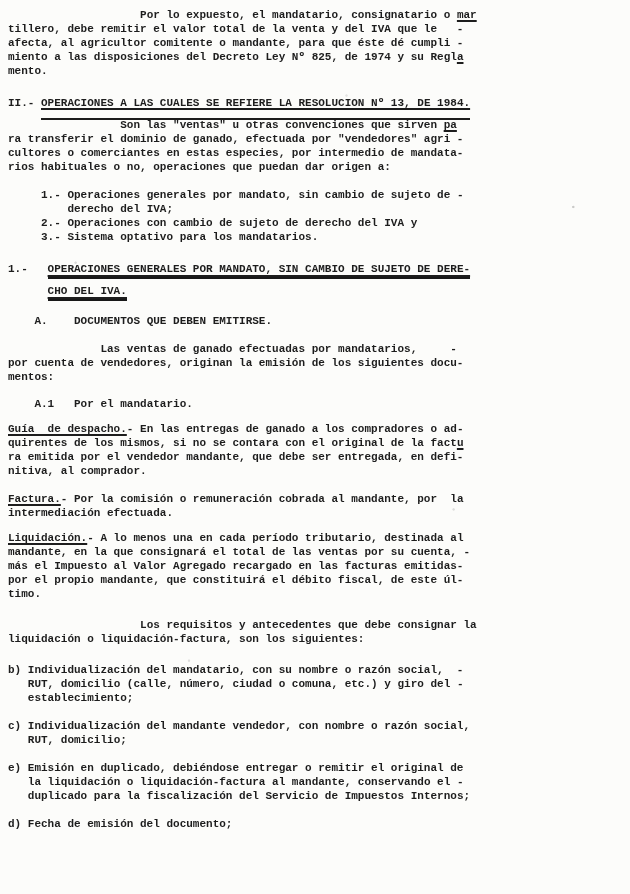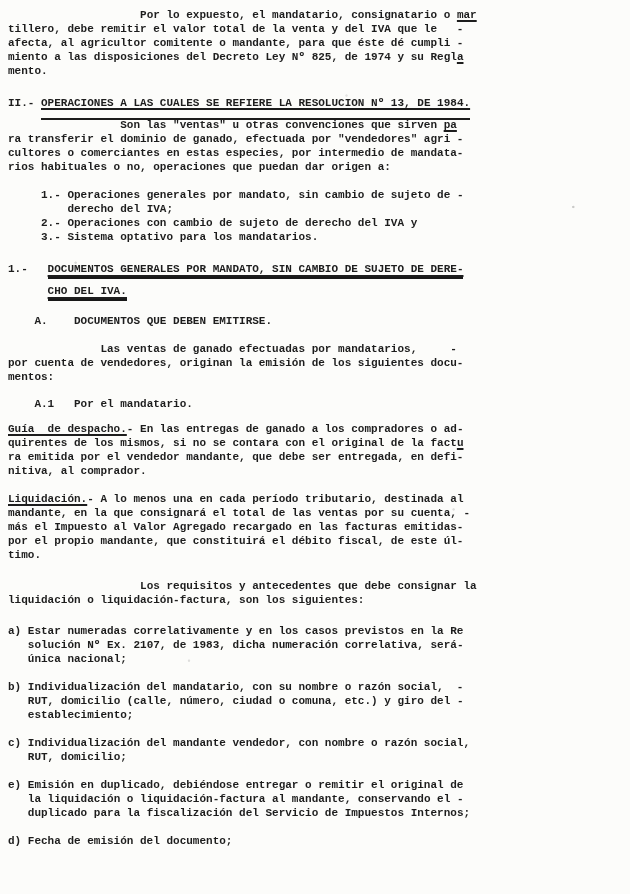--- a/index.html
+++ b/index.html
@@ -85,49 +85,48 @@
   <p class="blk mb14"><span>                 Son las "ventas" u otras convenciones que sirven </span><span class="uc">pa</span><span>
 ra transferir el dominio de ganado, efectuada por "vendedores" agri -
 cultores o comerciantes en estas especies, por intermedio de mandata-
 rios habituales o no, operaciones que puedan dar origen a:</span></p>
 
   <p class="blk mb14"><span>     1.- Operaciones generales por mandato, sin cambio de sujeto de -
          derecho del IVA;
      2.- Operaciones con cambio de sujeto de derecho del IVA y
      3.- Sistema optativo para los mandatarios.</span></p>
 
-  <p class="blk lh22 mb12"><span>1.-   </span><span class="hu1">DOCUMENTOS GENERALES POR MANDATO, SIN CAMBIO DE SUJETO DE DERE-</span><span>
+  <p class="blk lh22 mb12"><span>1.-   </span><span class="hu1">OPERACIONES GENERALES POR MANDATO, SIN CAMBIO DE SUJETO DE DERE-</span><span>
       </span><span class="hu1">CHO DEL IVA.</span></p>
 
   <p class="blk mb14"><span>    A.    </span><span class="huA">DOCUMENTOS QUE DEBEN EMITIRSE.</span></p>
 
   <p class="blk mb13"><span>              Las ventas de ganado efectuadas por mandatarios,     -
 por cuenta de vendedores, originan la emisión de los siguientes docu-
 mentos:</span></p>
 
   <p class="blk mb11"><span>    A.1   </span><span class="huA">Por el mandatario.</span></p>
 
   <p class="blk mb14"><span class="uc">Guía  de despacho.</span><span>- En las entregas de ganado a los compradores o ad-
 quirentes de los mismos, si no se contara con el original de la fact</span><span class="uc">u</span><span>
 ra emitida por el vendedor mandante, que debe ser entregada, en defi-
 nitiva, al comprador.</span></p>
 
+  <p class="blk mb11"><span class="uc">Factura.</span><span>- Por la comisión o remuneración cobrada al mandante, por  la
+intermediación efectuada.</span></p>
 
   <p class="blk mb17"><span class="uc">Liquidación.</span><span>- A lo menos una en cada período tributario, destinada al
 mandante, en la que consignará el total de las ventas por su cuenta, -
 más el Impuesto al Valor Agregado recargado en las facturas emitidas-
 por el propio mandante, que constituirá el débito fiscal, de este úl-
 timo.</span></p>
 
   <p class="blk mb17"><span>                    Los requisitos y antecedentes que debe consignar la
 liquidación o liquidación-factura, son los siguientes:</span></p>
 
-  <p class="blk mb14"><span>a) Estar numeradas correlativamente y en los casos previstos en la Re
-   solución Nº Ex. 2107, de 1983, dicha numeración correlativa, será-
-   única nacional;</span></p>
 
   <p class="blk mb14"><span>b) Individualización del mandatario, con su nombre o razón social,  -
    RUT, domicilio (calle, número, ciudad o comuna, etc.) y giro del -
    establecimiento;</span></p>
 
   <p class="blk mb14"><span>c) Individualización del mandante vendedor, con nombre o razón social,
    RUT, domicilio;</span></p>
 
   <p class="blk"><span>e) Emisión en duplicado, debiéndose entregar o remitir el original de
    la liquidación o liquidación-factura al mandante, conservando el -

